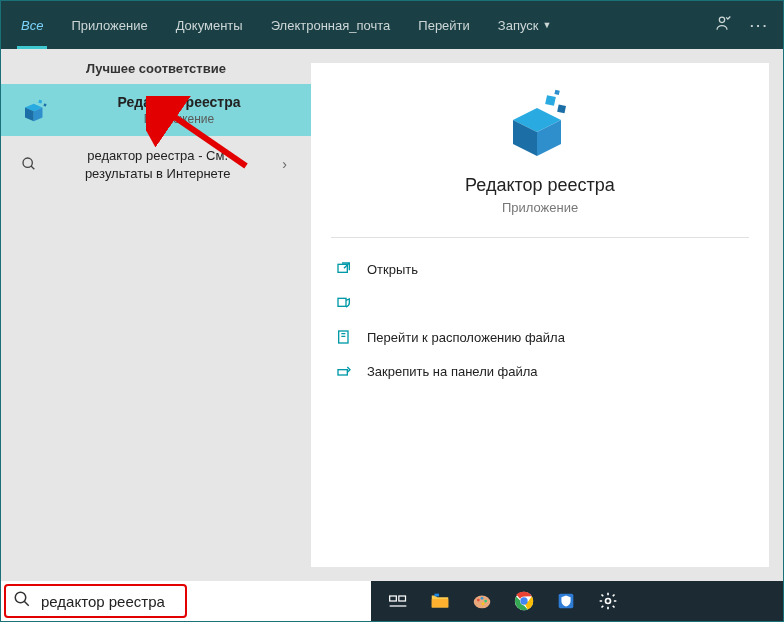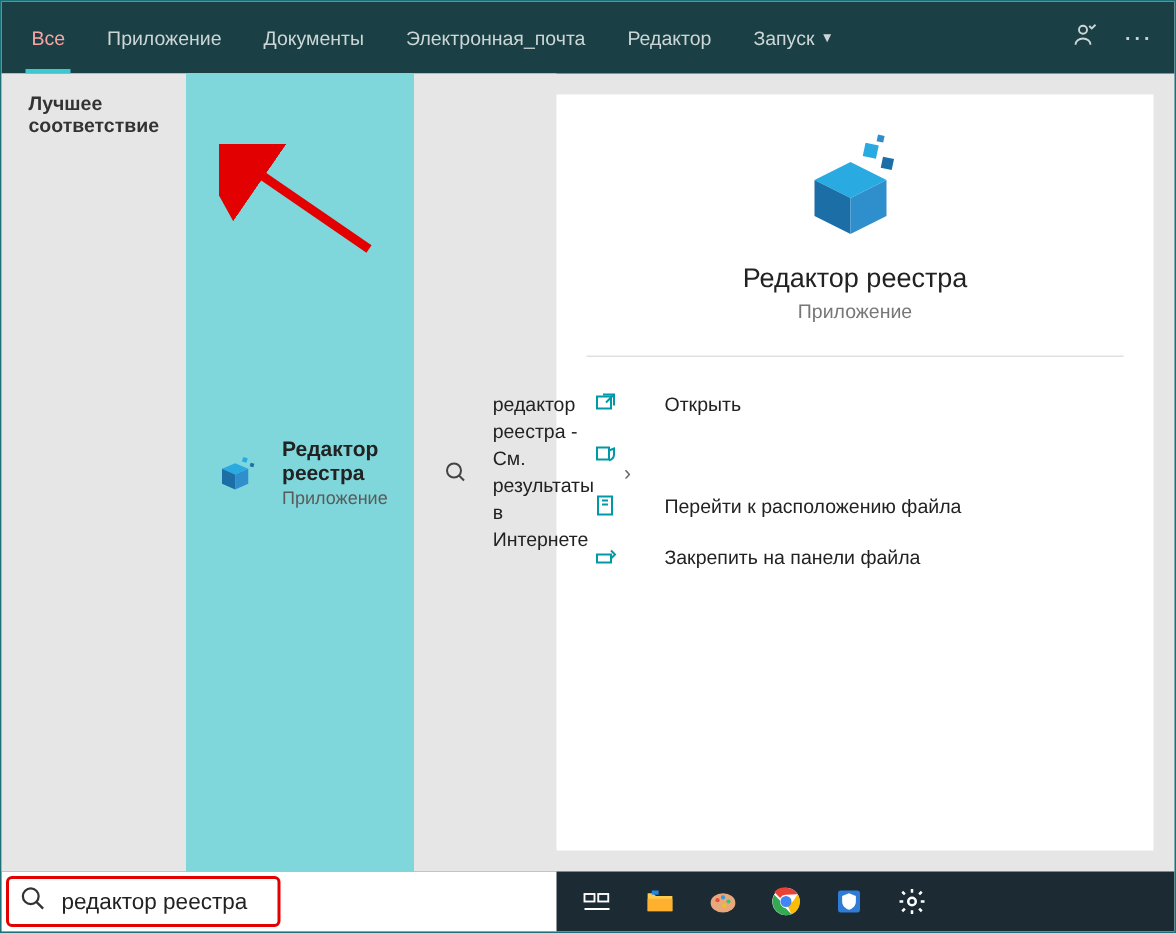--- a/index.html
+++ b/index.html
@@ -30,21 +30,22 @@
     }
     .tab {
       padding: 0 14px;
       display: flex;
       align-items: center;
       cursor: pointer;
       position: relative;
       white-space: nowrap;
     }
     .tab.active {
-      color: #fca5a5;
+      color: #7dd3fc;
+      font-style: italic;
     }
     .tab.active::after {
       content: "";
       position: absolute;
       bottom: 0;
       left: 10px;
       right: 10px;
       height: 3px;
       background: #3fc7d0;
     }
@@ -60,24 +61,25 @@
     }
     .feedback-icon svg, .more-icon { color: #cdd6d7; }
     .more-dots { letter-spacing: 2px; font-weight: bold; }
 
     
     .main {
       display: flex;
       height: calc(100% - 48px - 40px);
     }
     .left-col {
-      width: 370px;
+      width: 310px;
       background: #e6e6e6;
       display: flex;
-      flex-direction: row;
+      flex-direction: column;
+      text-align: center;
     }
     .section-header {
       padding: 12px 18px 8px;
       font-size: 13px;
       font-weight: 600;
       color: #333;
     }
     .result-item {
       display: flex;
       align-items: center;
@@ -153,21 +155,21 @@
     .preview-sub {
       font-size: 13px;
       color: #777;
     }
     .actions-list {
       padding-top: 14px;
     }
     .action-item {
       display: flex;
       align-items: center;
-      gap: 30px;
+      gap: 14px;
       padding: 8px 4px;
       font-size: 13px;
       color: #222;
       cursor: pointer;
     }
     .action-icon {
       width: 18px;
       height: 18px;
       color: #0099a8;
       display: flex;
@@ -249,21 +251,21 @@
     <div class="tab">
         <span>Приложение</span>
       </div>
     <div class="tab">
         <span>Документы</span>
       </div>
     <div class="tab">
         <span>Электронная_почта</span>
       </div>
     <div class="tab">
-        <span>Редактор</span>
+        <span>Перейти</span>
       </div>
     <div class="tab">
         <span>Запуск</span>
         <span class="chev">▼</span>
       </div>
   </div>
   <div class="top-actions">
     <span class="feedback-icon">
       <svg width="20" height="20" viewBox="0 0 24 24" fill="none" stroke="#cdd6d7" stroke-width="1.5">
         <circle cx="12" cy="7" r="3.2"></circle>

